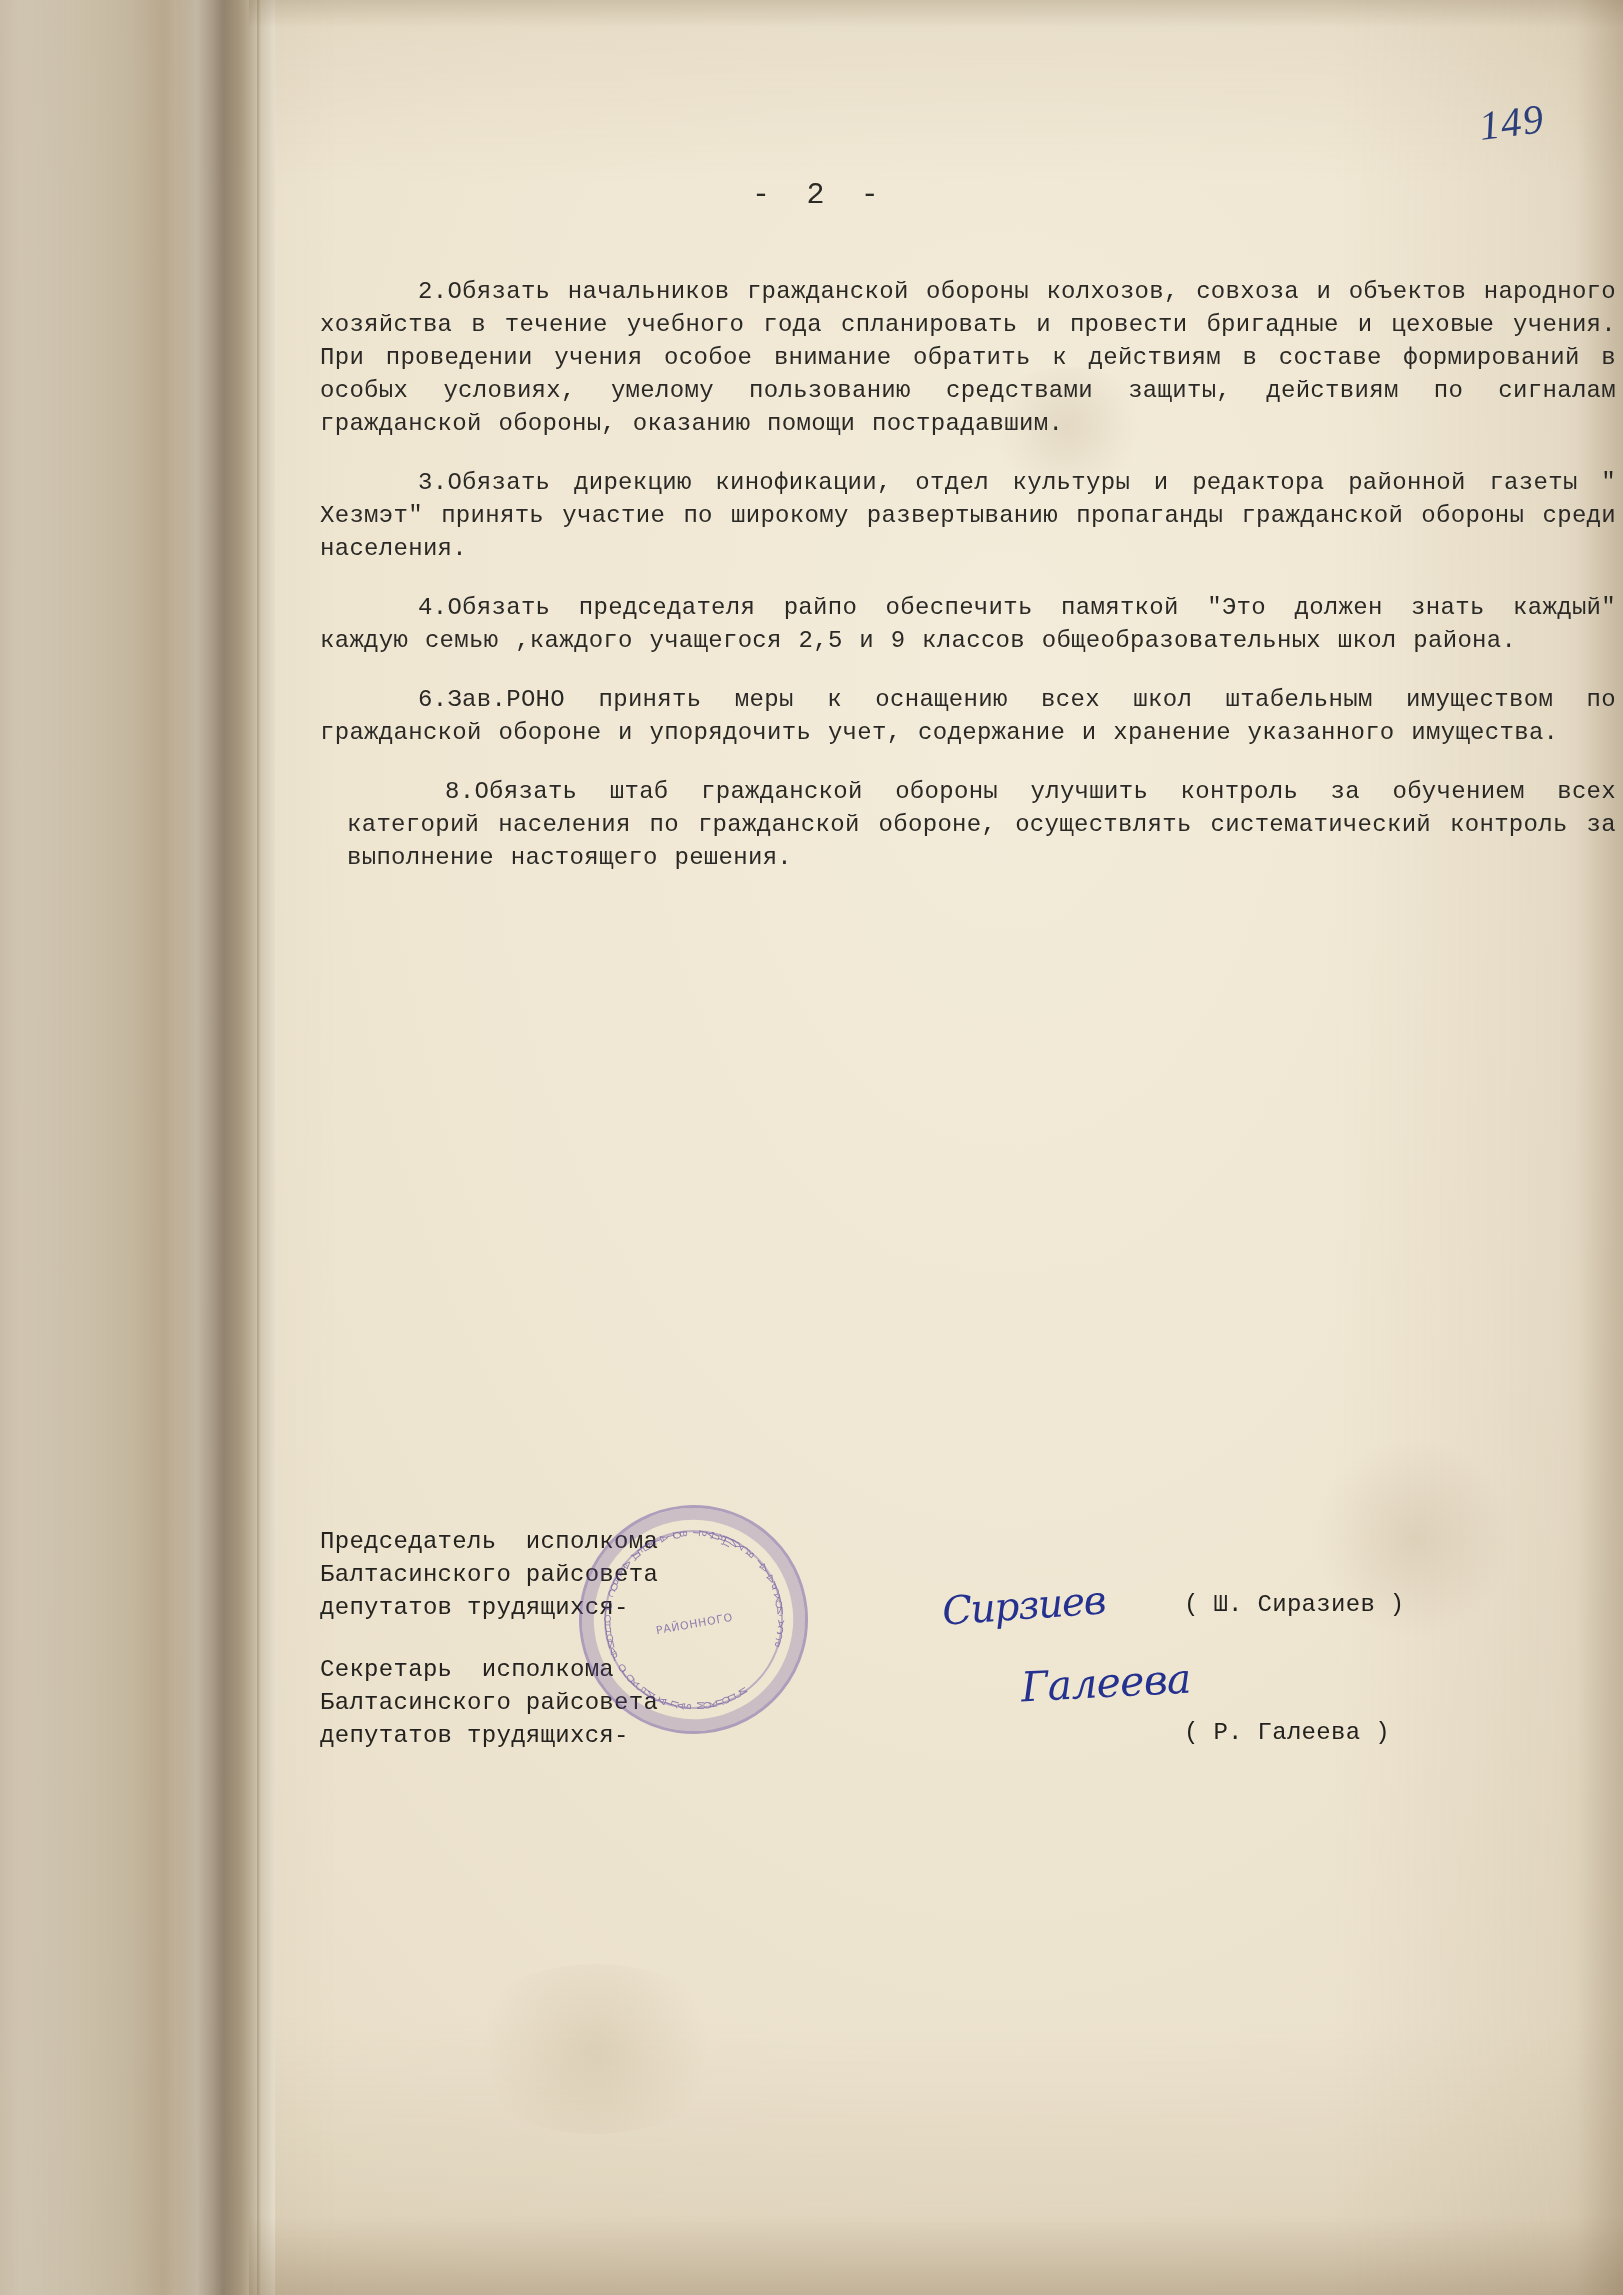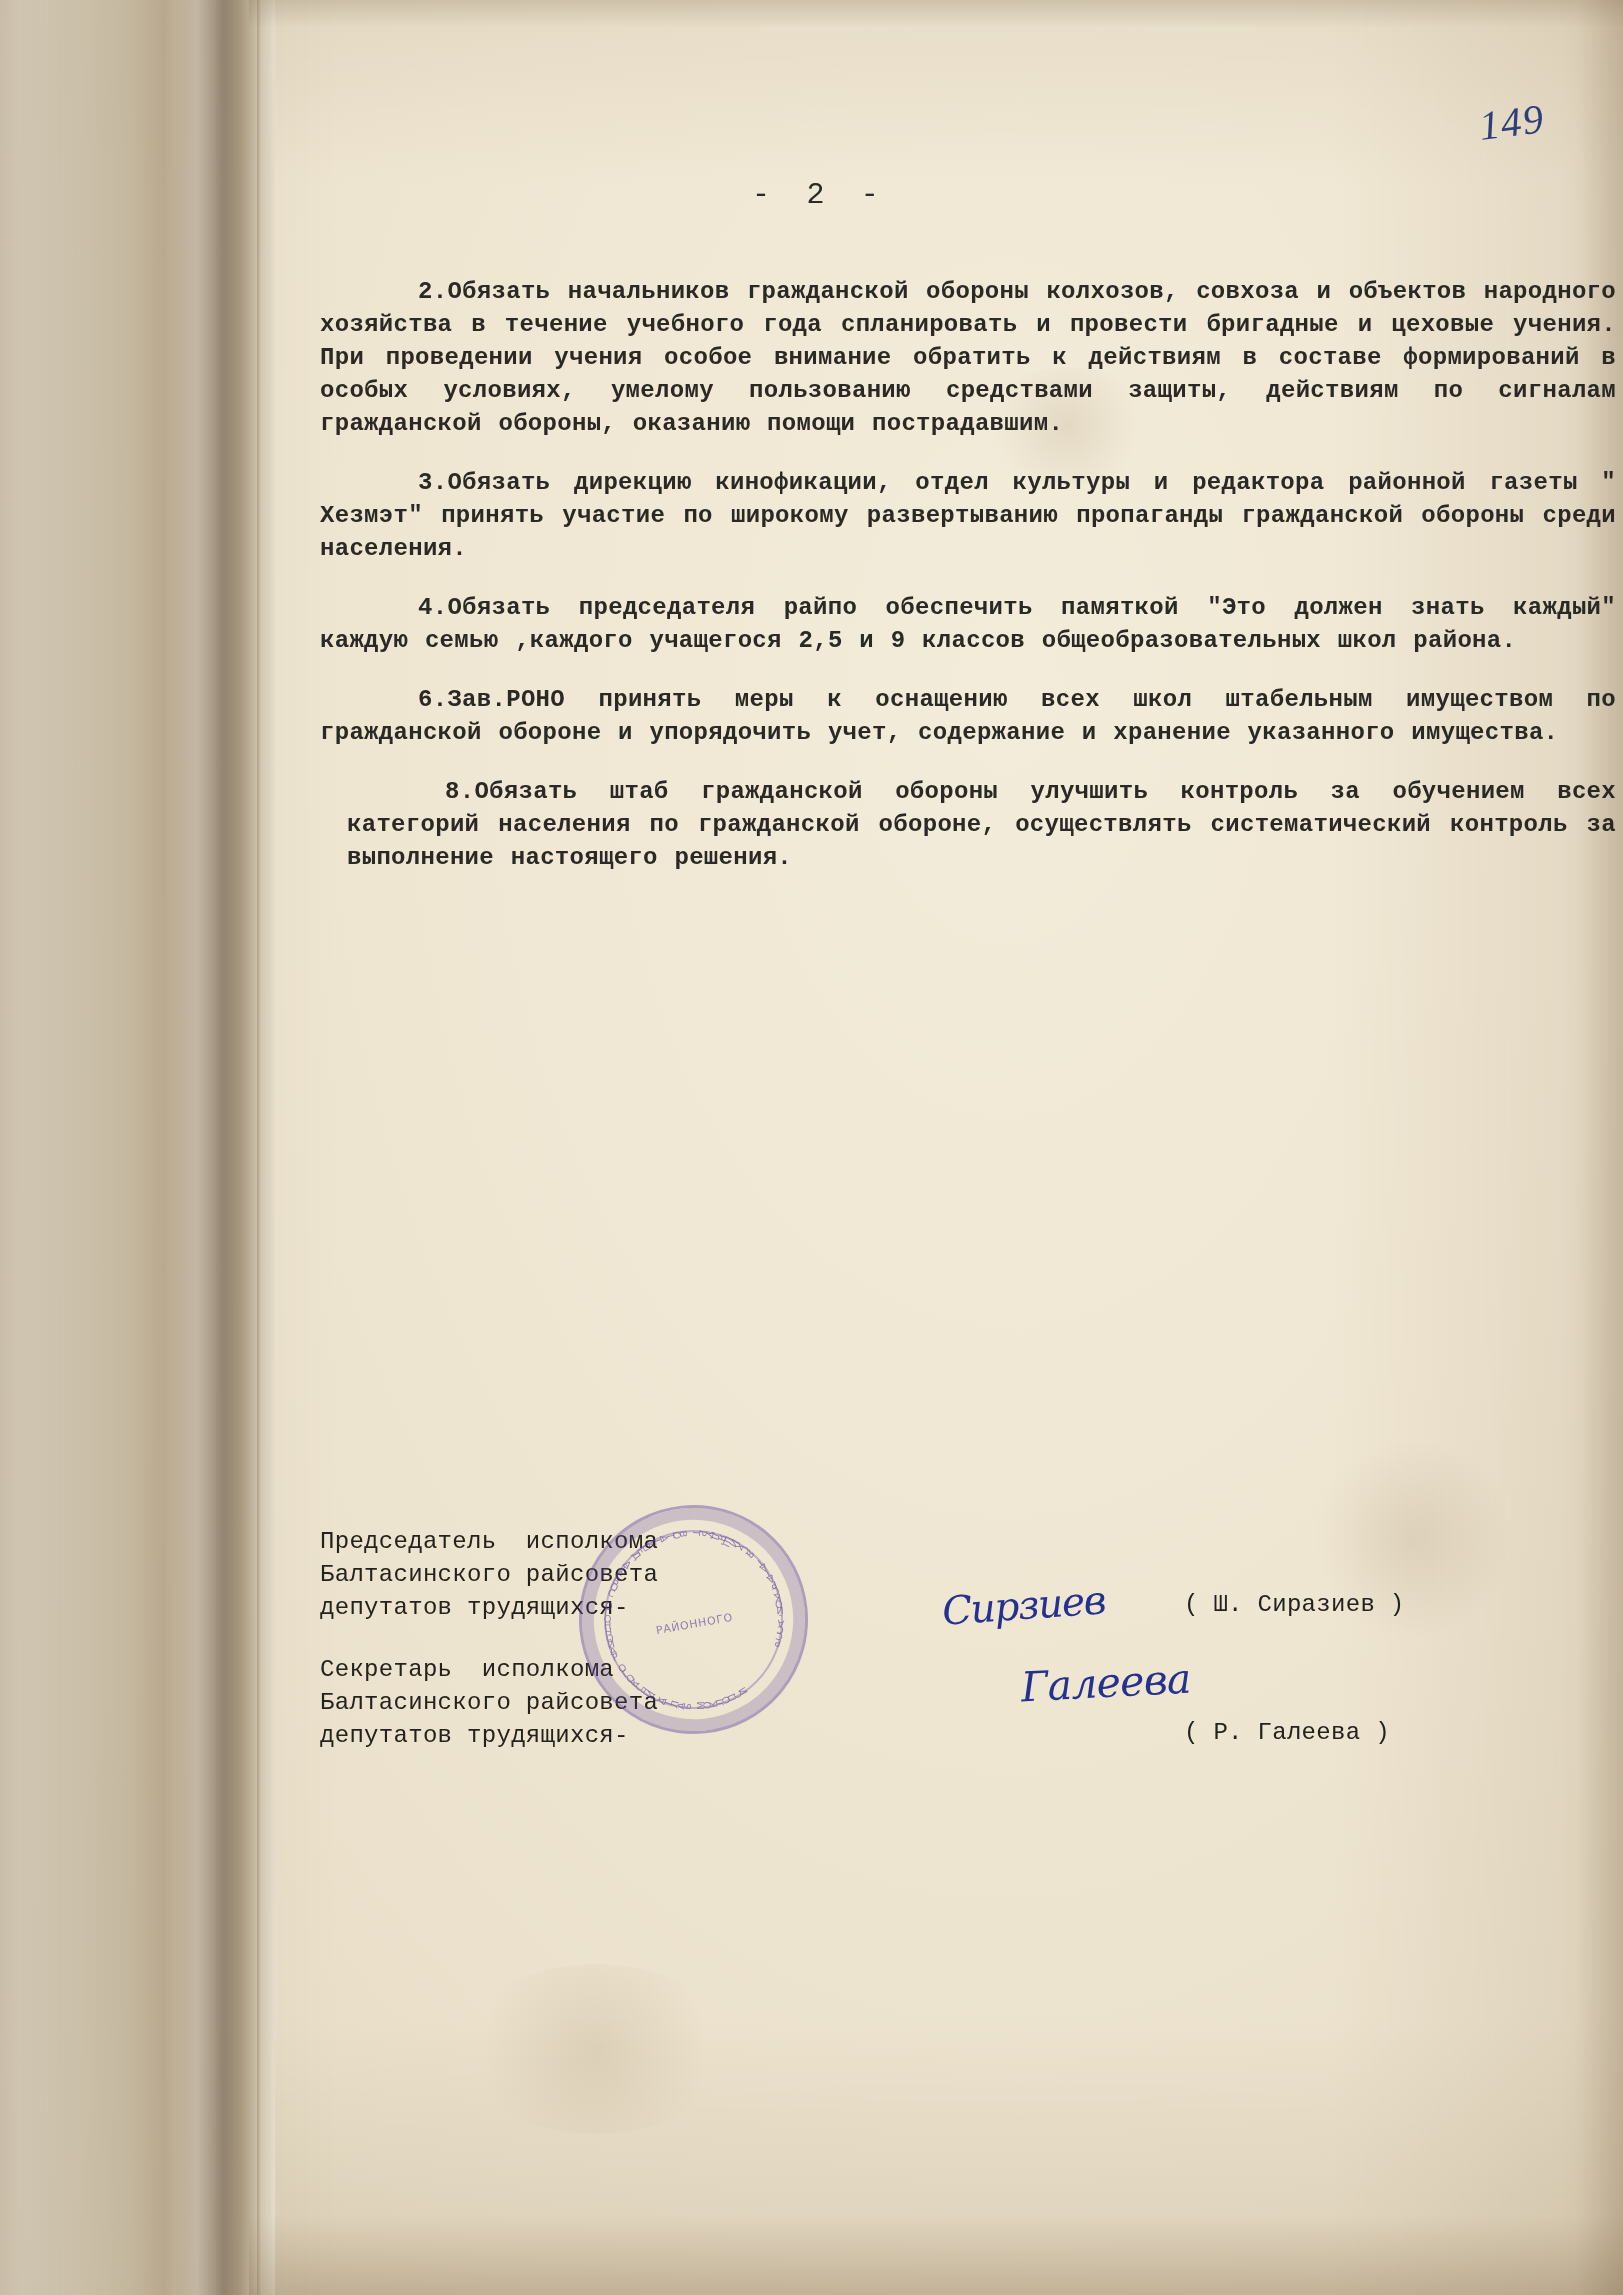--- a/index.html
+++ b/index.html
@@ -242,21 +242,21 @@
     transform: translate(-50%,-50%) rotate(-4deg);
     color: rgba(86,58,150,0.75);
     font-family: "DejaVu Sans", sans-serif;
     font-size: 11px;
     letter-spacing: 0.7px;
     text-align: center;
     line-height: 13px;
   }
 
   
-  .ink-soft { opacity: 0.96; font-weight: bold; }
+  .ink-soft { opacity: 0.96; }
 </style>
 </head>
 <body>
 
 <div id="page">
 
   <div class="paper-base"></div>
   <div class="paper-tint"></div>
 
   <div class="blotch" style="left:982px; top:367px; width:170px; height:118px;"></div>

